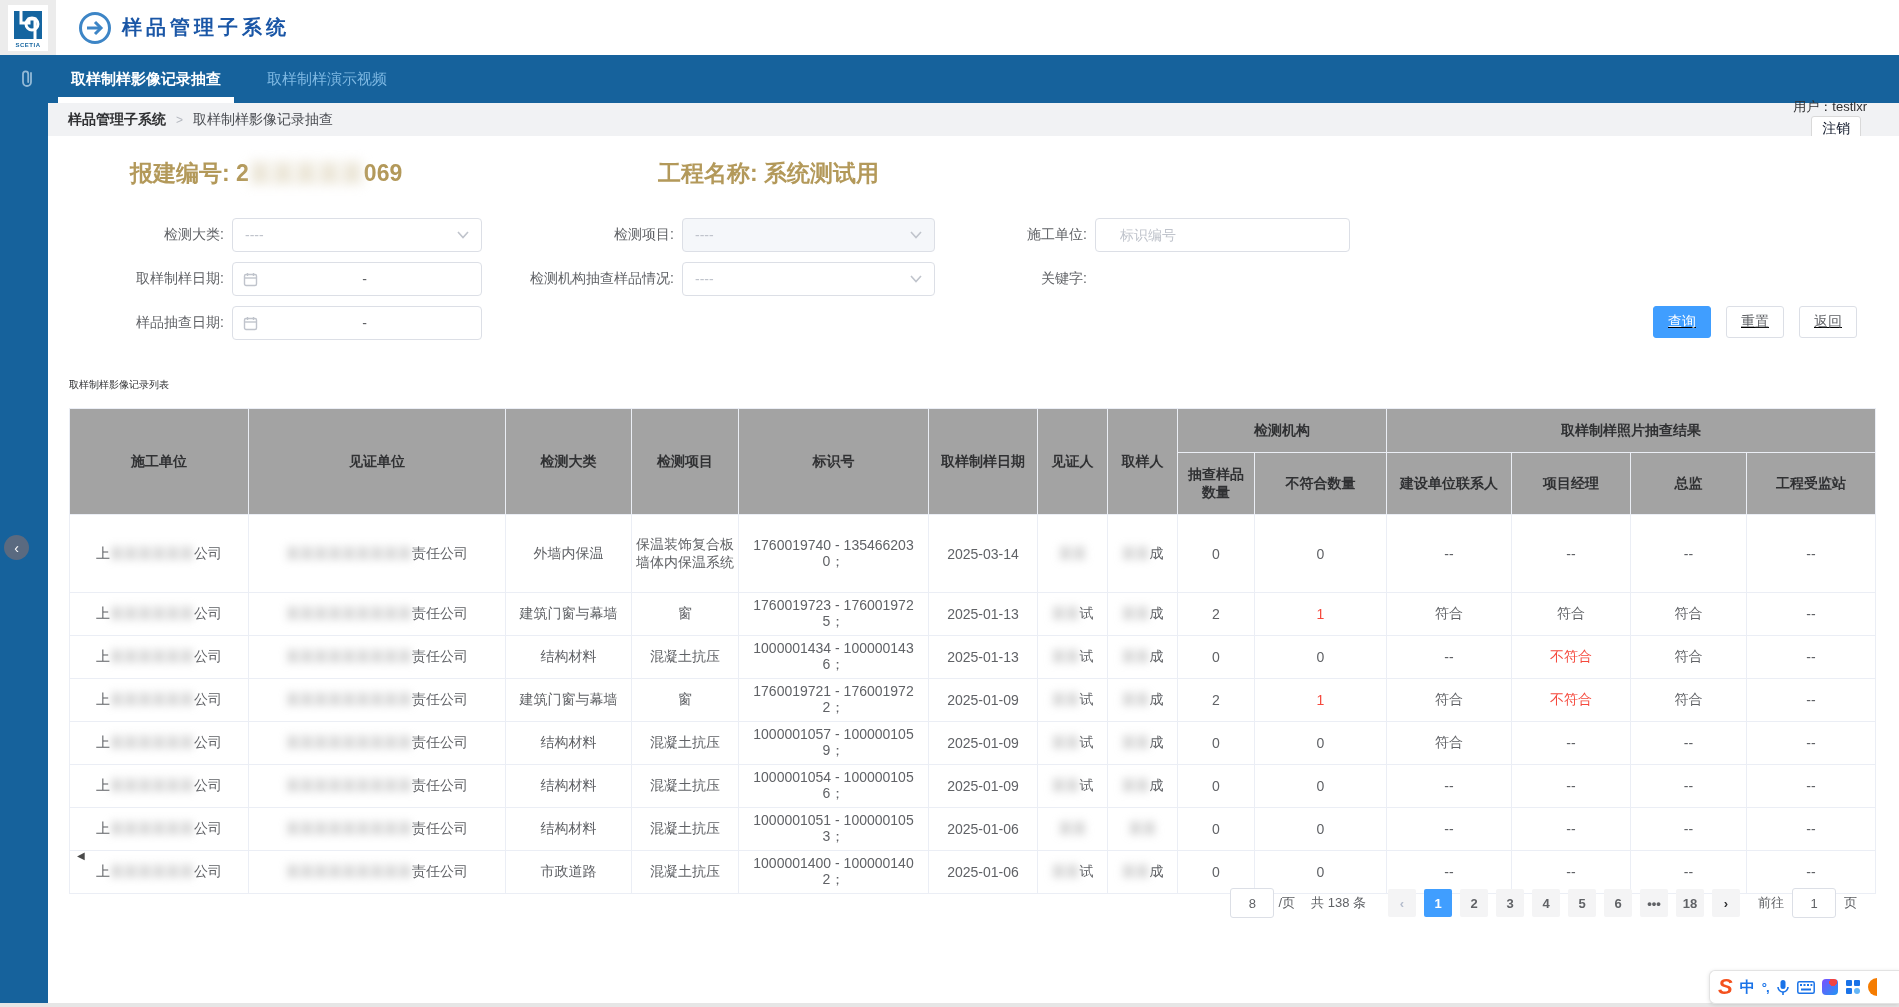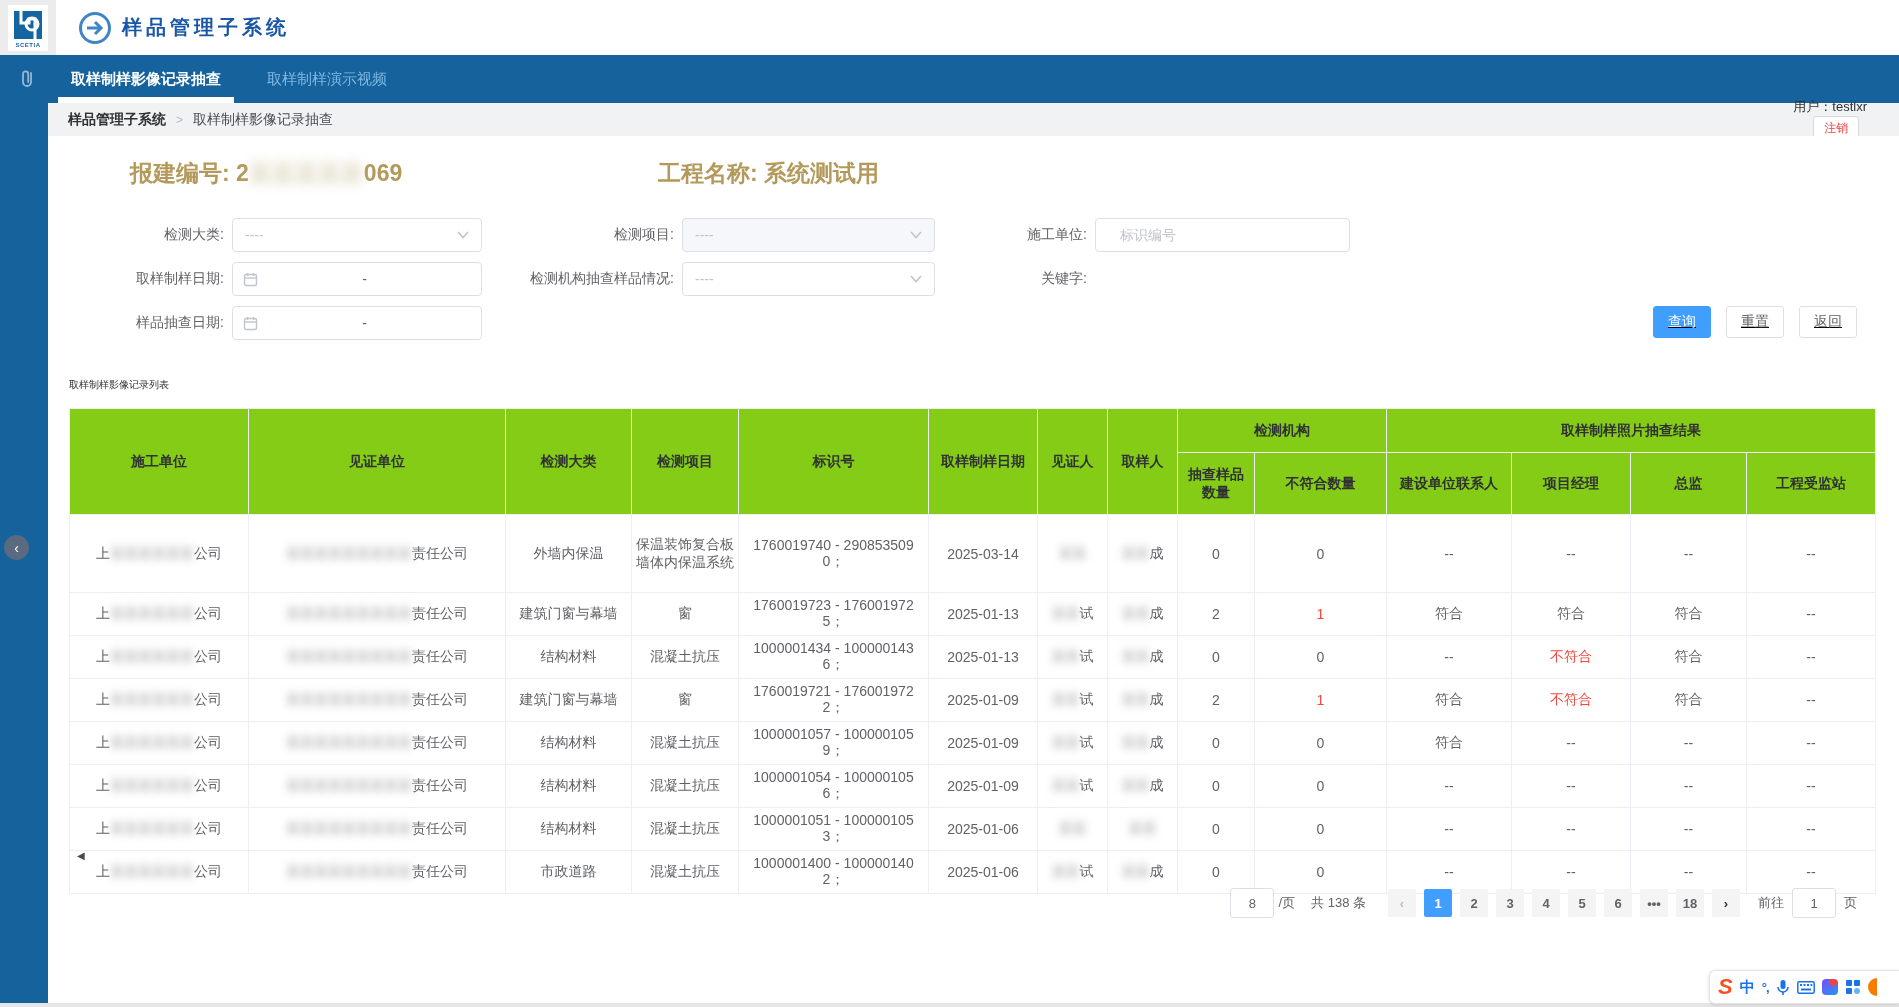--- a/index.html
+++ b/index.html
@@ -36,21 +36,21 @@
     font-size:14px; cursor:pointer; }
 
   
   .breadcrumb-bar { position:absolute; left:48px; top:103px; right:0; height:33px; background:#f1f2f4;
     display:flex; align-items:center; padding:0 20px; font-size:14px; }
   .crumb-root { font-weight:bold; color:#303133; }
   .crumb-sep { color:#b4b8bf; margin:0 10px; font-size:12px; }
   .crumb-cur { color:#4a4d52; }
   .bc-right { margin-left:auto; display:flex; align-items:center;flex-direction:column; }
   .user-label { font-size:13px; color:#303133; margin-right:12px; }
-  .logout-btn { font-size:12px; color:#ef4444; background:#fff; border:1px solid #d9d9d9;
+  .logout-btn { font-size:14px; color:#0f172a; background:#fff; border:1px solid #d9d9d9;
     border-radius:3px; padding:3px 10px; cursor:pointer; }
 
   
   .content { position:absolute; left:48px; top:136px; right:0; bottom:0; background:#fff; }
   .summary-row { position:absolute; top:22px; left:0; right:0; height:36px; }
   .summary-item { position:absolute; font-size:23px; font-weight:bold; color:#b3995a; white-space:nowrap; }
   .sum-bj { left:82px; }  .sum-gc { left:610px; }
   .mask { filter:blur(4px); color:#9f9f9f; user-select:none; }
   .mask-light { filter:blur(6px); color:#ded5bd; user-select:none; }
 
@@ -77,21 +77,21 @@
   .btn { height:32px; padding:0 14px; font-size:14px; border-radius:3px; cursor:pointer;
     border:1px solid #dcdfe6; background:#fff; color:#606266; margin-left:15px; }
   .btn.primary { background:#409eff; border-color:#409eff; color:#fff; }
 
   .list-title { position:absolute; left:21px; top:242px; font-size:10px; color:#303133; }
 
   
   .tbl-wrap { position:absolute; left:21px; top:272px; width:1806px; }
   table { border-collapse:collapse; table-layout:fixed; width:1806px; }
   th,td { border:1px solid #ebeef5; text-align:center; vertical-align:middle; word-break:break-all; }
-  th { background:#84cc16; color:#303133; font-size:14px; font-weight:bold; padding:4px 4px; }
+  th { background:#a3a3a3; color:#303133; font-size:14px; font-weight:bold; padding:4px 4px; }
   tr.h-group th { height:44px; }
   tr.h-sub th { height:62px; }
   td { background:#fff; color:#606266; font-size:14px; padding:4px 4px; }
   tr.r-tall td { height:78px; }
   tr.r-norm td { height:36px; }
   .red { color:#f5493d; }
   .scroll-arrow { position:absolute; left:29px; top:714px; font-size:10px; color:#4a4a4a; }
 
   
   .pager { position:absolute; right:42px; top:752px; display:flex; align-items:center; font-size:13px; color:#606266; }
@@ -297,21 +297,21 @@
             <th>总监</th>
             <th>工程受监站</th>
           </tr>
         </thead>
         <tbody id="tbody">
             <tr class="r-tall">
               <td><span>上</span><span class="mask">某某某某某某</span><span>公司</span></td>
               <td><span class="mask">某某某某某某某某某</span><span>责任公司</span></td>
               <td><span>外墙内保温</span></td>
               <td><span>保温装饰复合板墙体内保温系统</span></td>
-              <td><span>1760019740 - 2908535090；</span></td>
+              <td><span>1760019740 - 1354662030；</span></td>
               <td><span>2025-03-14</span></td>
               <td><span class="mask">某某</span></td>
               <td><span class="mask">某某</span><span>成</span></td>
               <td><span>0</span></td>
               <td><span>0</span></td>
               <td><span>--</span></td>
               <td><span>--</span></td>
               <td><span>--</span></td>
               <td><span>--</span></td>
             </tr>

